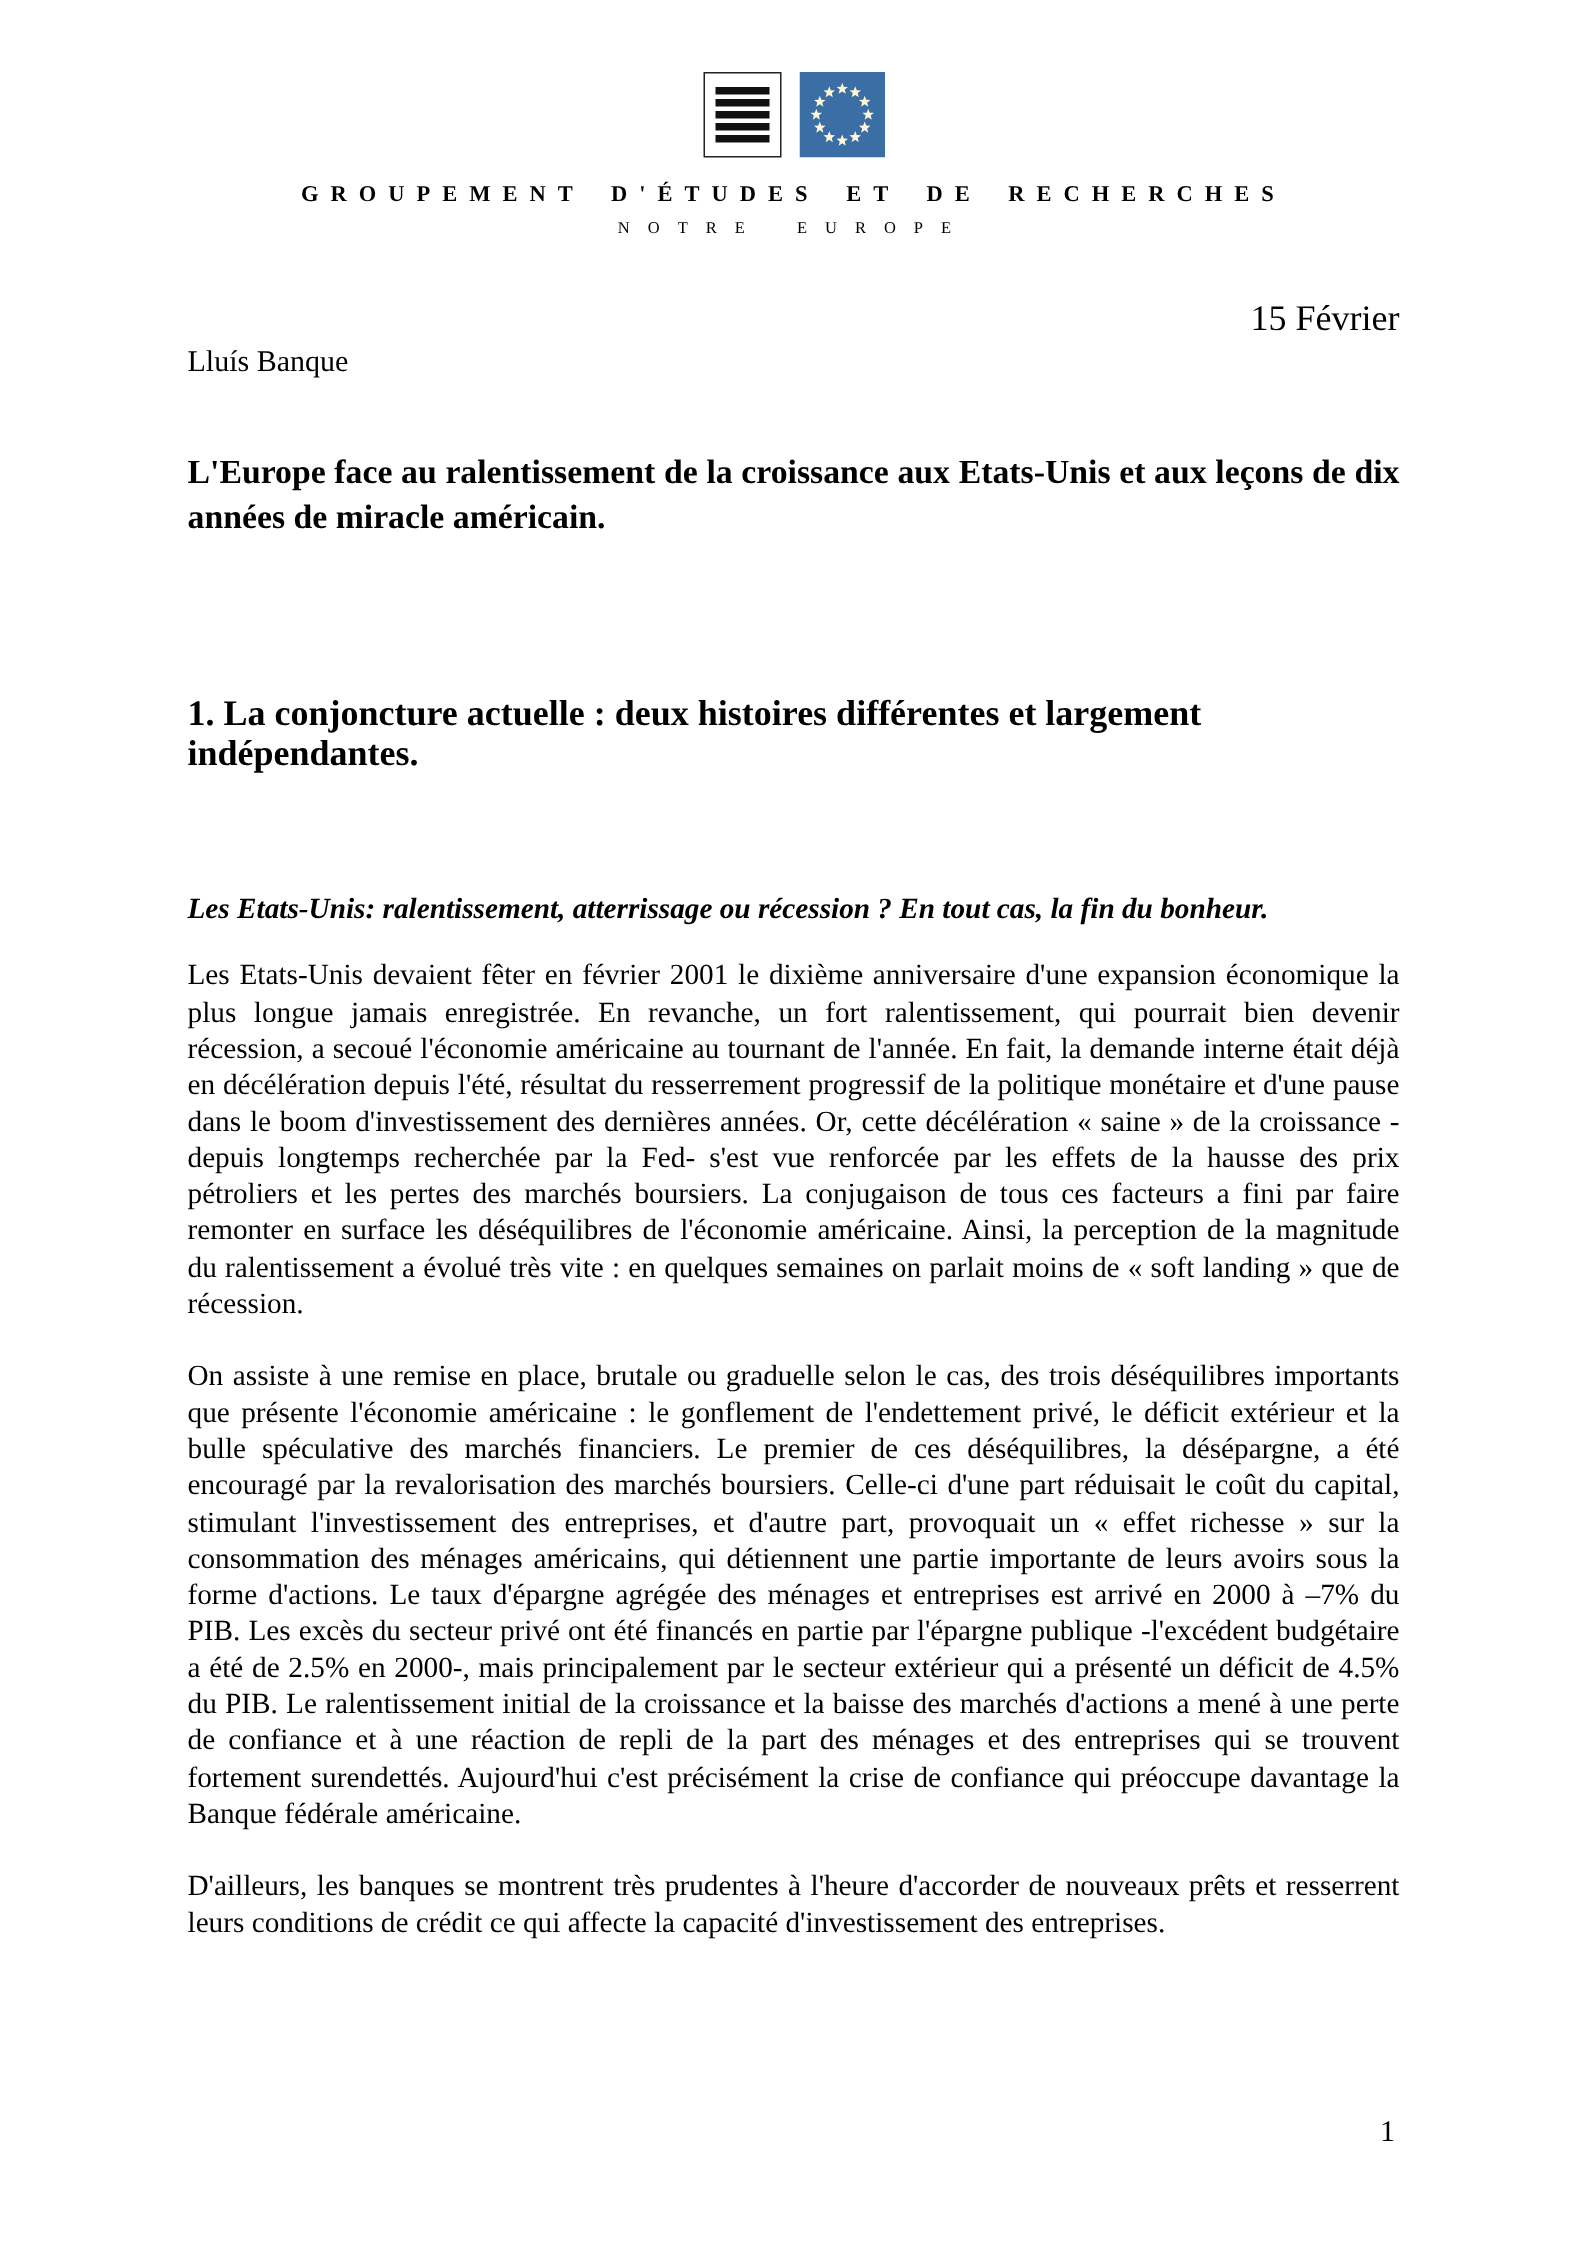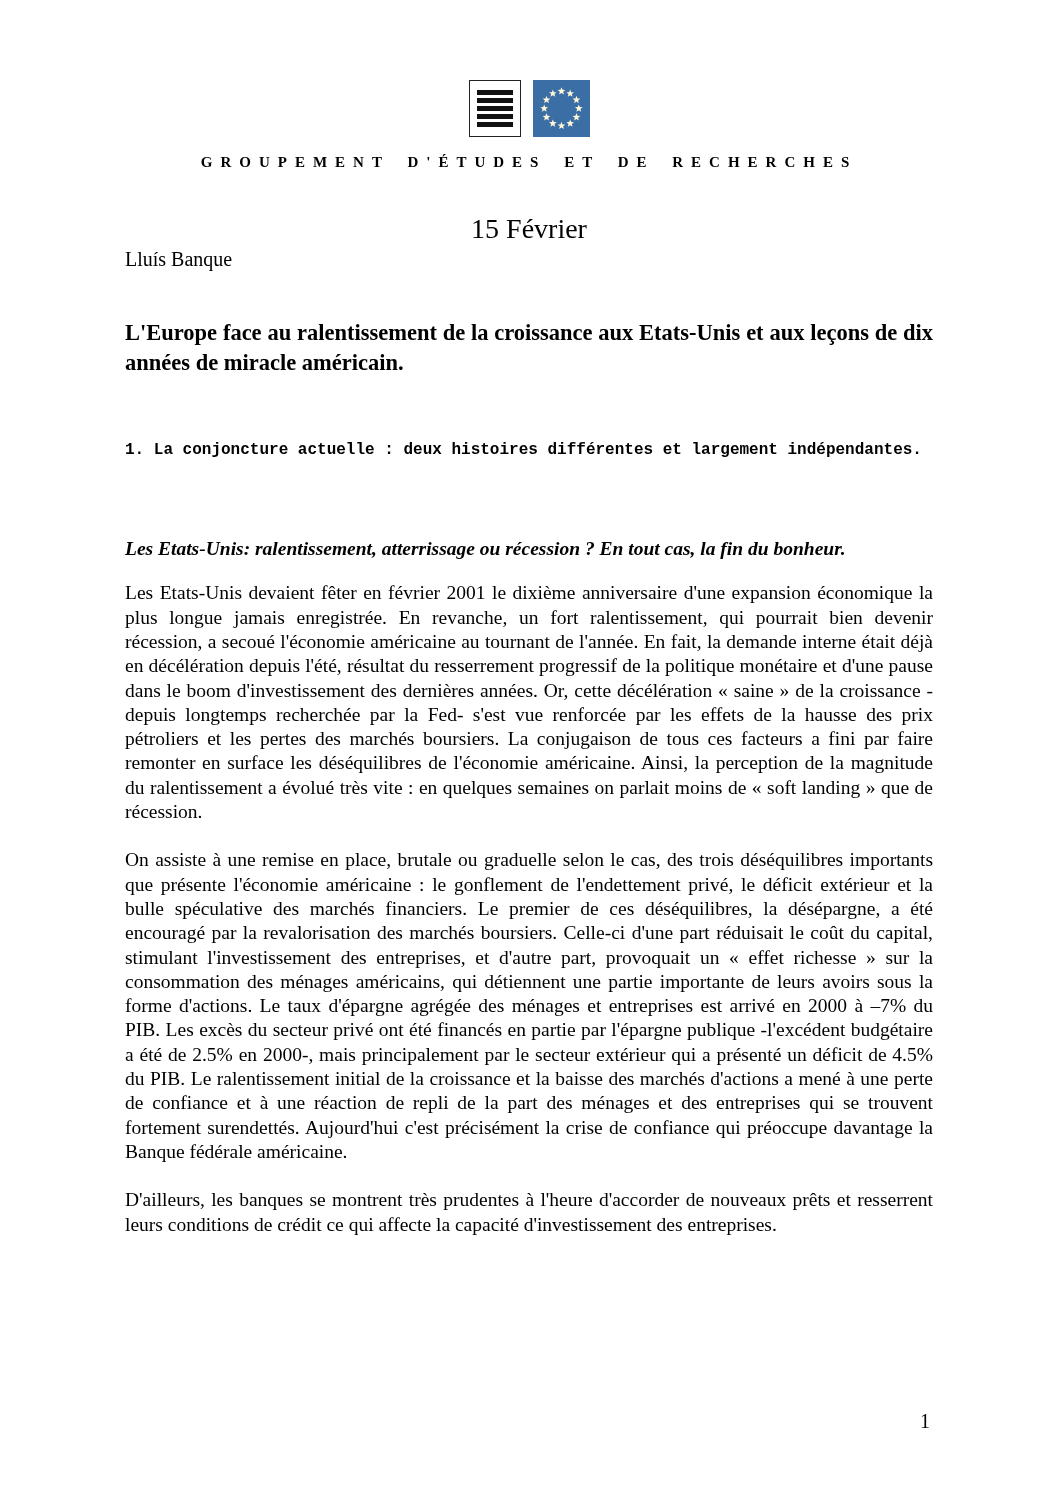--- a/index.html
+++ b/index.html
@@ -10,21 +10,21 @@
     position: relative;
     width: 1058px;
     height: 1497px;
     background: #ffffff;
     margin: 0 auto;
     overflow: hidden;
   }
   .content { margin: 0 125px; }
 
   
-  .header-block { padding-top: 80px; text-align: center; }
+  .header-block { padding-top: 48px; text-align: center; }
   .logo-row {
     display: flex;
     justify-content: center;
     align-items: flex-start;
     gap: 12px;
   }
   .logo-doc {
     width: 52px; height: 57px;
     border: 1px solid #222;
     background: #fff;
@@ -48,36 +48,35 @@
   }
   .org-sub {
     margin-top: 7px;
     font-size: 11px;
     letter-spacing: 12px;
     word-spacing: 8px;
     white-space: nowrap;
   }
 
   
-  .date-line  { text-align: center; font-size: 28px; margin-top: 42px; }
+  .date-line  { text-align: right; font-size: 24px; margin-top: 42px; }
   .author-line{ text-align: left;  font-size: 20px; margin-top: 3px; }
 
   
   .doc-title {
     margin-top: 47px;
     font-size: 22.5px;
     font-weight: bold;
     line-height: 1.32;
     text-align: justify;
   }
   .section-heading {
-    margin-top: 64px;
-    font-size: 16px;
+    margin-top: 104px;
+    font-size: 24px;
     font-weight: bold;
-    font-family: Liberation Mono, monospace;
   }
   .sub-heading {
     margin-top: 79px;
     font-size: 19.5px;
     font-style: italic;
   }
 
   
   p.body-par {
     font-size: 19.5px;
@@ -125,20 +124,21 @@
           <use href="#st" transform="translate(28,45)"></use>
           <use href="#st" transform="translate(19.5,42.7)"></use>
           <use href="#st" transform="translate(13.3,36.5)"></use>
           <use href="#st" transform="translate(11,28)"></use>
           <use href="#st" transform="translate(13.3,19.5)"></use>
           <use href="#st" transform="translate(19.5,13.3)"></use>
         </svg>
       </div>
 
       <div class="org-name">GROUPEMENT D'ÉTUDES ET DE RECHERCHES</div>
+      <div class="org-sub">NOTRE EUROPE</div>
     </div>
 
     <div class="date-line">15 Février</div>
     <div class="author-line">Lluís Banque</div>
 
     <h1 class="doc-title">L'Europe face au ralentissement de la croissance aux Etats-Unis et aux leçons de dix années de miracle américain.</h1>
 
     <h2 class="section-heading">1. La conjoncture actuelle : deux histoires différentes et largement indépendantes.</h2>
 
     <h3 class="sub-heading">Les Etats-Unis: ralentissement, atterrissage ou récession ? En tout cas, la fin du bonheur.</h3>

